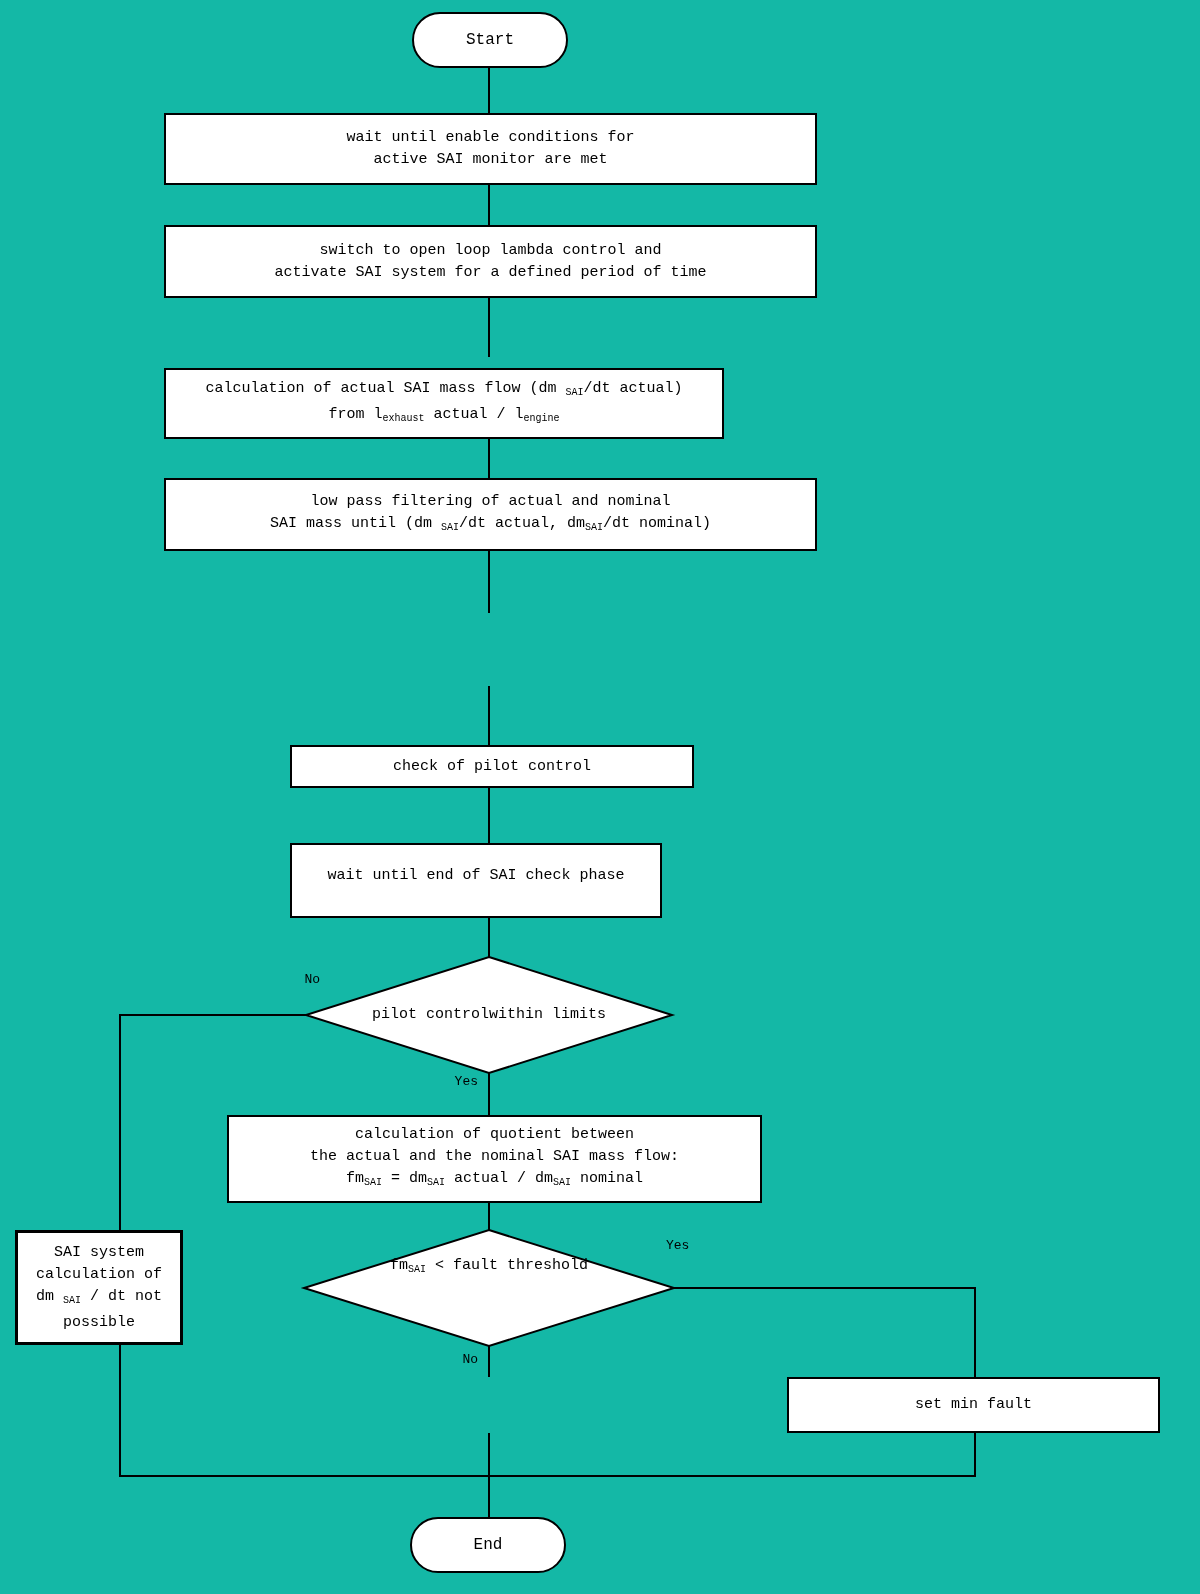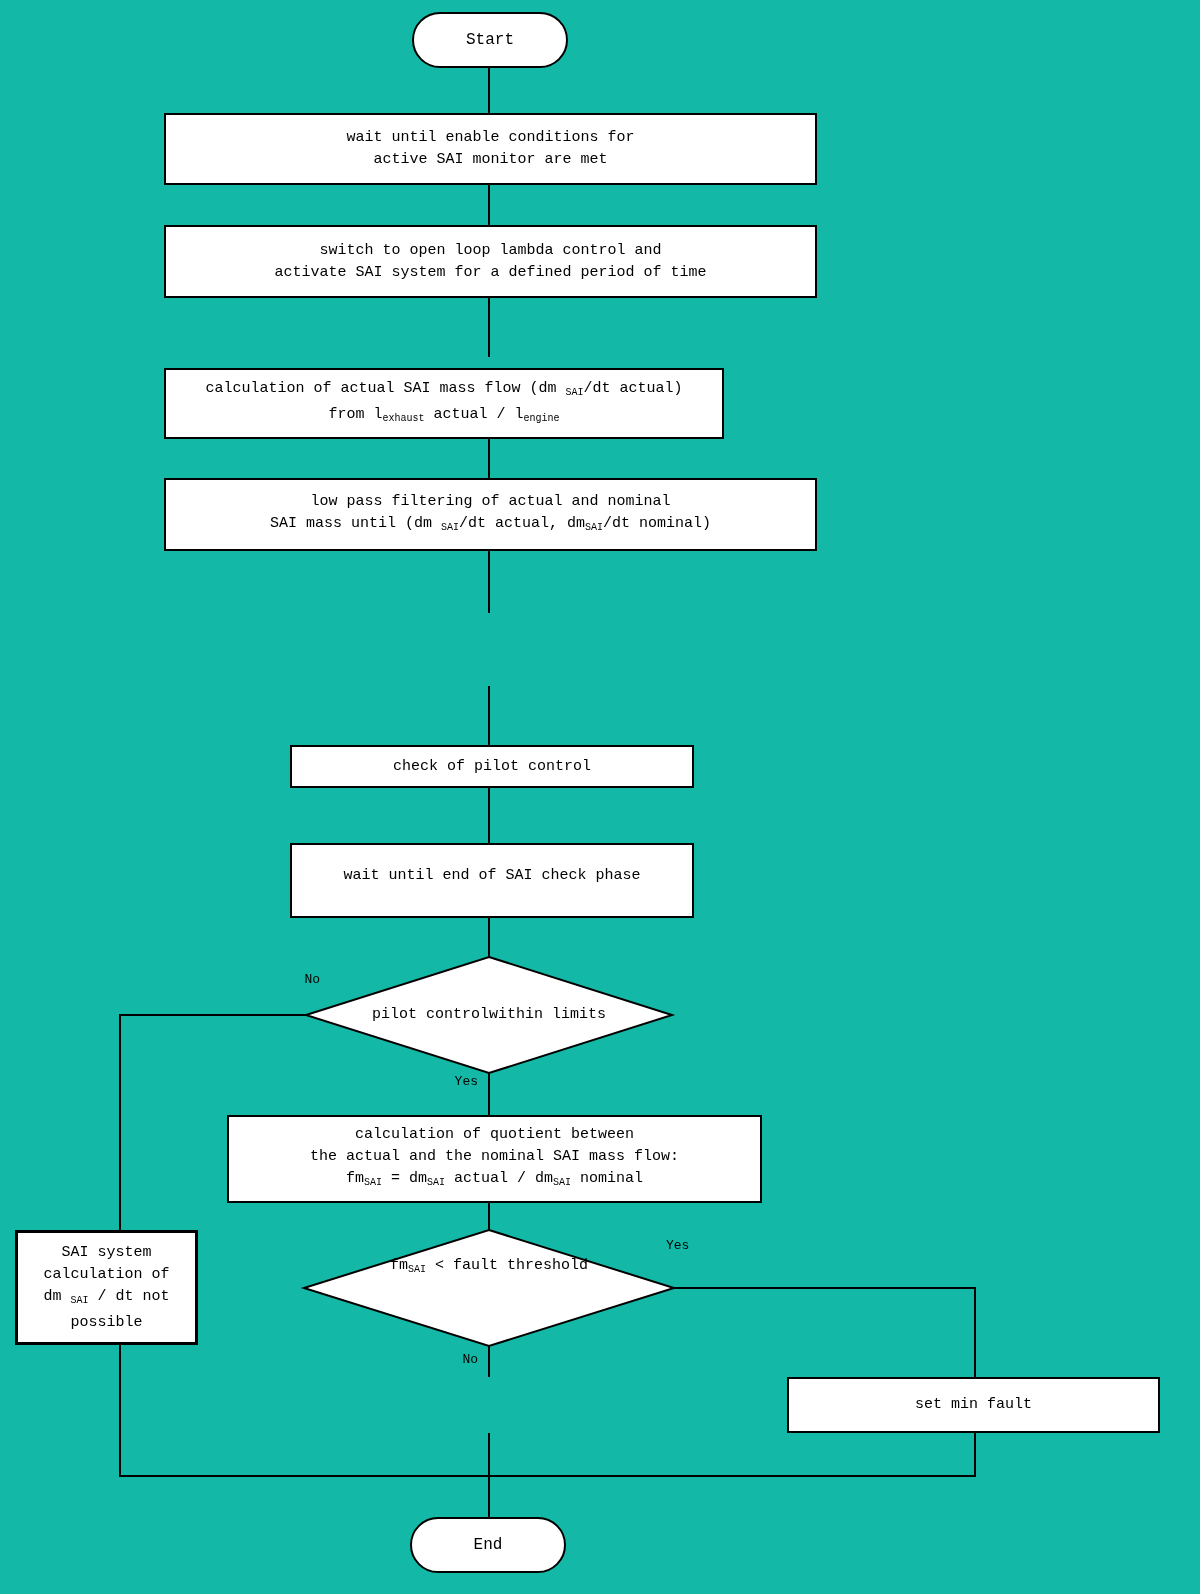--- a/index.html
+++ b/index.html
@@ -72,40 +72,40 @@
   <div class="node" style="left:164px;top:478px;width:653px;height:73px">
       <div><span>low pass filtering of actual and nominal</span></div>
       <div><span>SAI mass until (dm </span><span class="sub">SAI</span><span>/dt actual, dm</span><span class="sub">SAI</span><span>/dt nominal)</span></div>
     </div>
 
 
   <div class="node" style="left:290px;top:745px;width:404px;height:43px">
       <div><span>check of pilot control</span></div>
     </div>
 
-  <div class="node lift2" style="left:290px;top:843px;width:404px;height:75px">
+  <div class="node lift2" style="left:290px;top:843px;width:372px;height:75px">
       <div><span>wait until end of SAI check phase</span></div>
     </div>
 
   <div class="dlabel" style="left:369px;top:982px;width:240px;height:66px">
       <div><span>pilot control</span></div>
       <div><span>within limits</span></div>
     </div>
 
   <div class="elabel r" style="left:252px;top:970px;width:68px">No</div>
 
   <div class="elabel r" style="left:414px;top:1072px;width:64px">Yes</div>
 
   <div class="node" style="left:227px;top:1115px;width:535px;height:88px">
       <div><span>calculation of quotient between</span></div>
       <div><span>the actual and the nominal SAI mass flow:</span></div>
       <div><span>fm</span><span class="sub">SAI</span><span> = dm</span><span class="sub">SAI</span><span> actual / dm</span><span class="sub">SAI</span><span> nominal</span></div>
     </div>
 
-  <div class="node thick" style="left:15px;top:1230px;width:183px;height:115px">
+  <div class="node thick" style="left:15px;top:1230px;width:168px;height:115px">
       <div><span>SAI system</span></div>
       <div><span>calculation of</span></div>
       <div><span>dm </span><span class="sub">SAI</span><span> / dt not</span></div>
       <div><span>possible</span></div>
     </div>
 
   <div class="dlabel" style="left:339px;top:1248px;width:300px;height:40px">
       <div><span>fm</span><span class="sub">SAI</span><span> &lt; fault threshold</span></div>
     </div>
 

